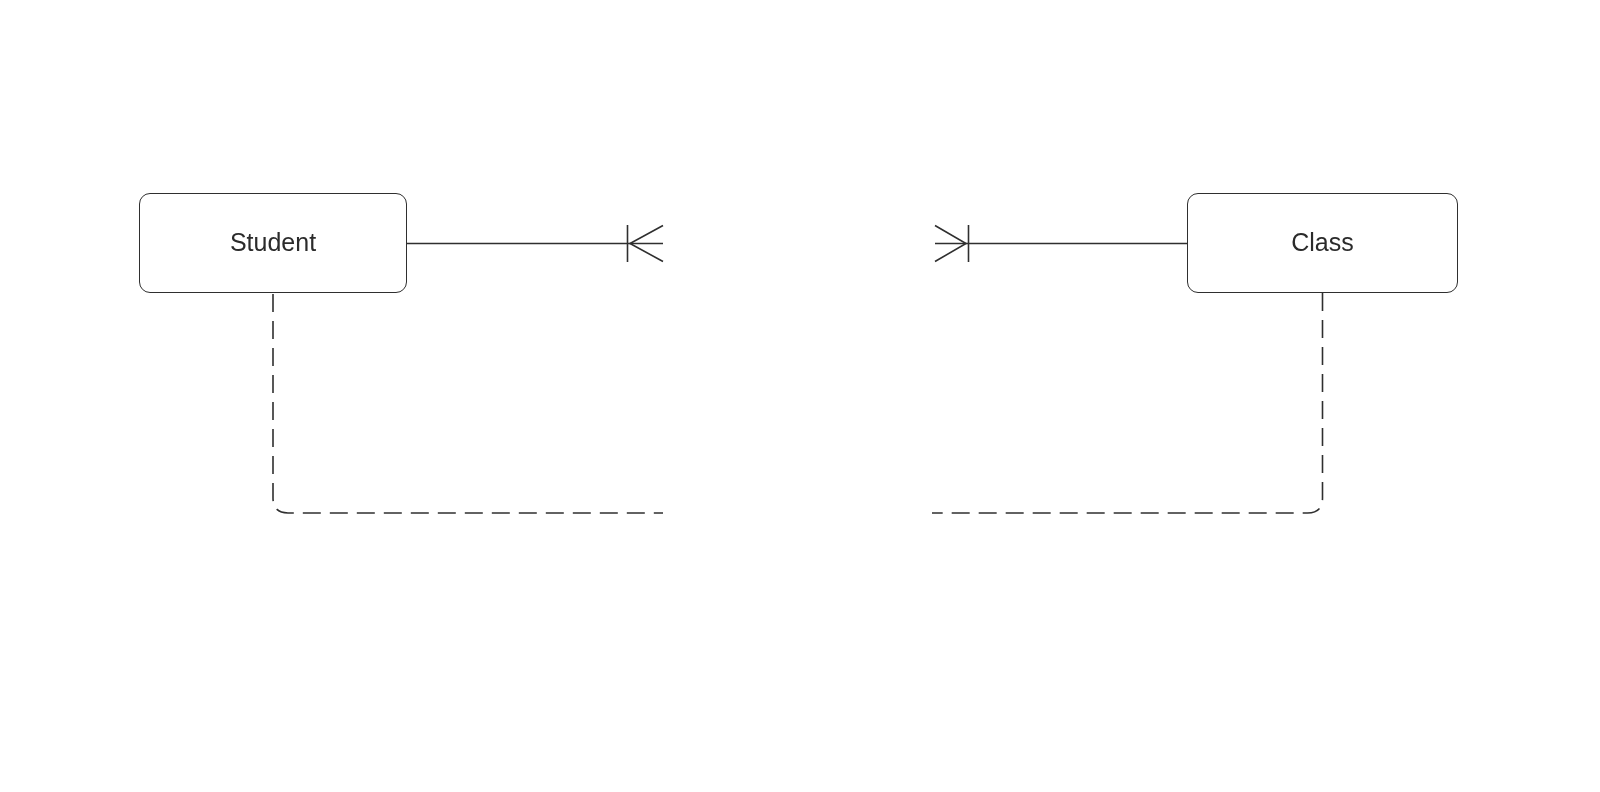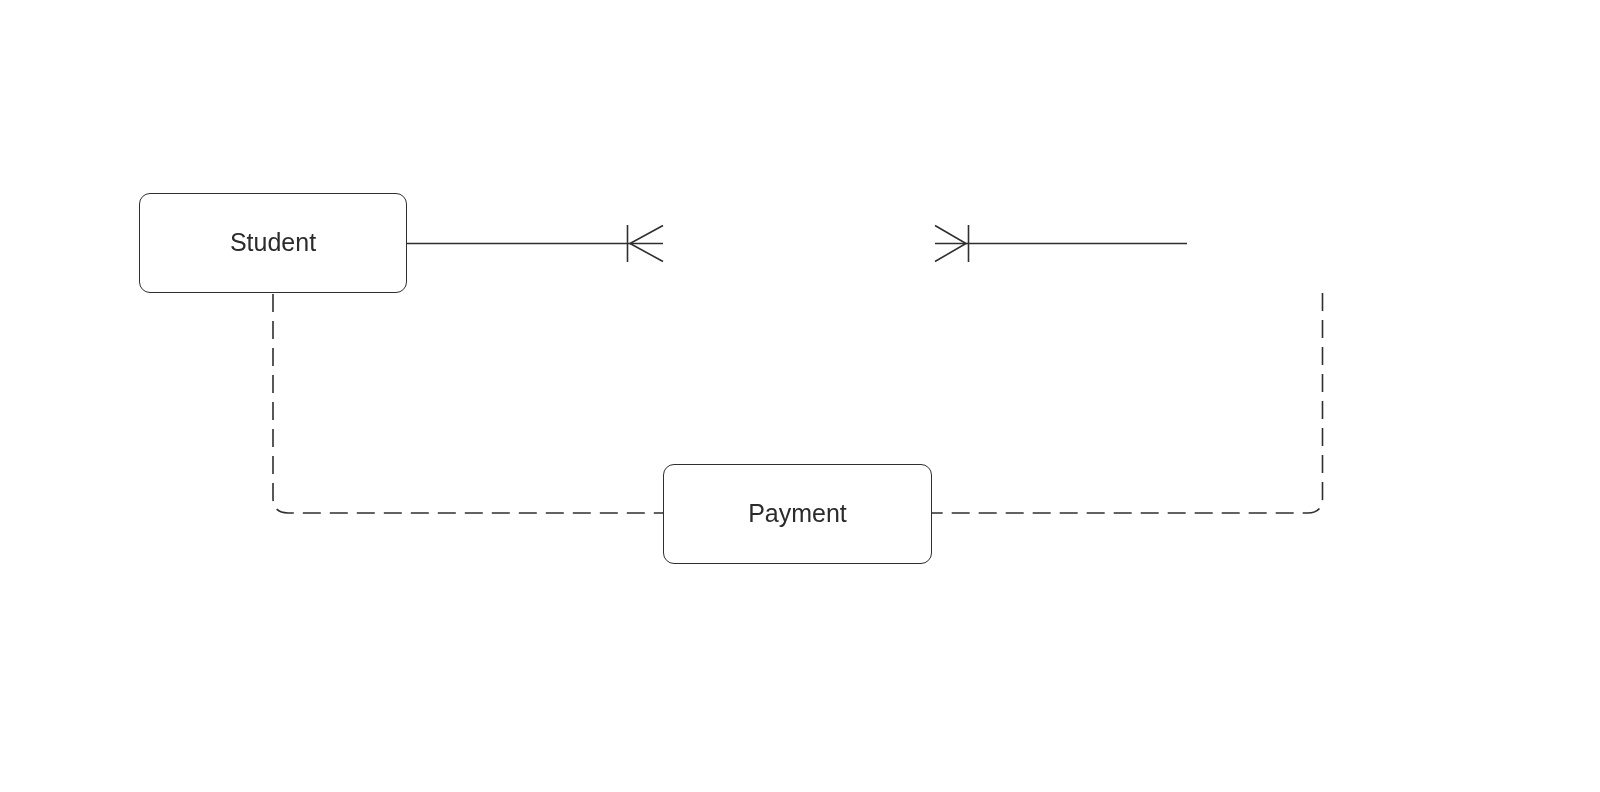--- a/index.html
+++ b/index.html
@@ -75,18 +75,18 @@
     <g fill="none" stroke-width="1.6" stroke-linecap="butt" stroke="#2f2f2f">
       <path d="M 1322.5 285 L 1322.5 490 Q 1322.5 505 1307.5 505 L 932 505" stroke-dasharray="18 9"></path>
     </g>
   </svg>
 
   <div class="entity" id="entity-student">
     <span class="entity-label">Student</span>
   </div>
 
 
+  <div class="entity" id="entity-class">
+    <span class="entity-label">Class</span>
+  </div>
 
-  <div class="entity" id="entity-payment">
-    <span class="entity-label">Payment</span>
-  </div>
 
 </div>
 
 </body></html>

